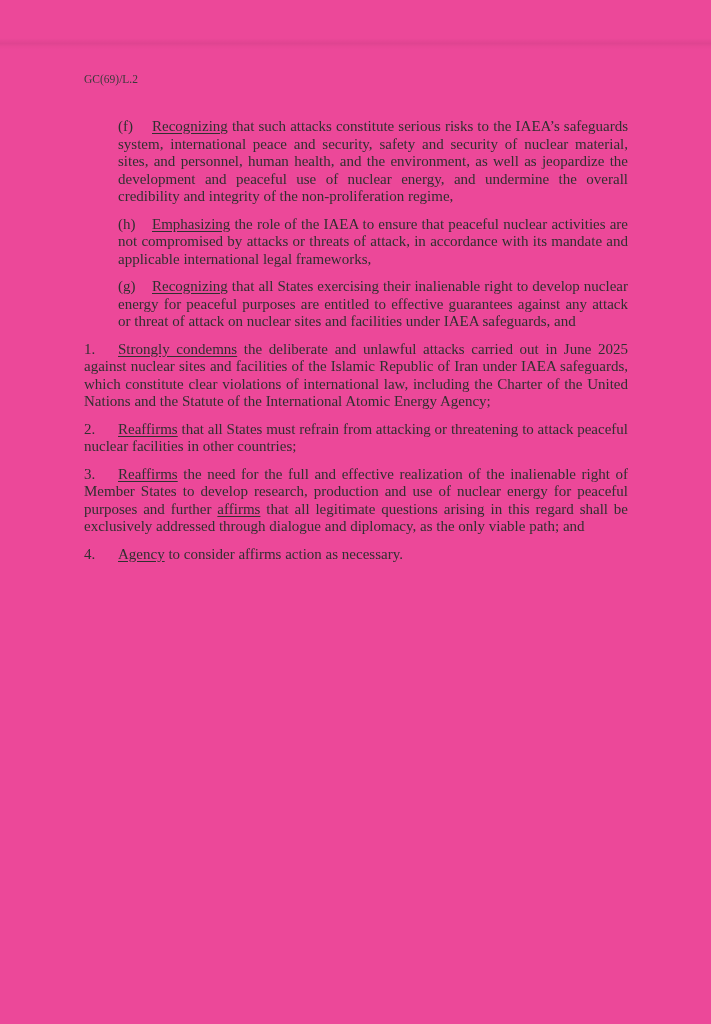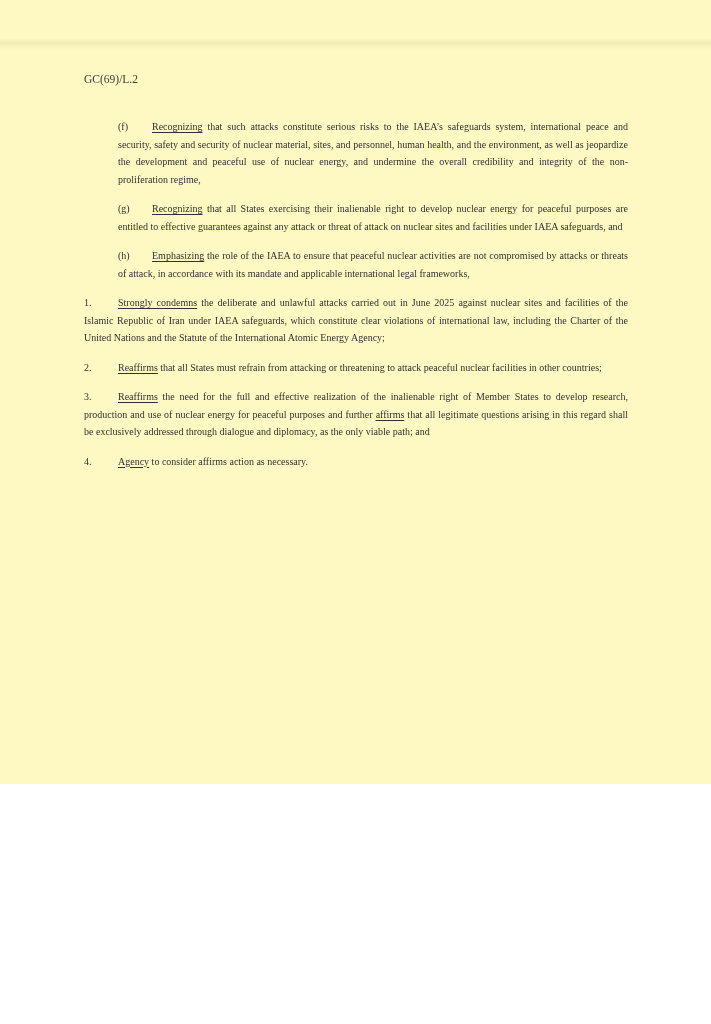--- a/index.html
+++ b/index.html
@@ -1,20 +1,20 @@
 <!DOCTYPE html>
 <html><head>
 <meta charset="utf-8">
 <style>
   html, body { margin: 0; padding: 0; background: #ffffff; }
   .screen {
     position: relative;
     width: 711px;
-    height: 784px;
-    background: #fef9c3;
+    height: 1024px;
+    background: #ec4899;
     overflow: hidden;
     font-family: "Liberation Serif", "DejaVu Serif", serif;
     color: #303030;
   }
   .top-edge-shadow {
     position: absolute;
     top: 38px; left: 0;
     width: 100%; height: 12px;
     background: linear-gradient(to bottom,
       rgba(0,0,0,0.00) 0%,
@@ -28,22 +28,22 @@
     top: 72px;
     width: 544px;
   }
   .doc-header {
     font-size: 11.5px;
     line-height: 14px;
     color: #3a3a3a;
     margin-bottom: 32px;
   }
   .body-text p {
-    margin: 12px 0 10px 0;
-    font-size: 10px;
+    margin: 4px 0 10px 0;
+    font-size: 15px;
     line-height: 17.5px;
     text-align: justify;
     color: #303030;
   }
   .body-text p.lettered { padding-left: 34px; }
   .para-label {
     display: inline-block;
     width: 34px;
   }
   .u { text-decoration: underline; text-underline-offset: 2px; }
@@ -54,21 +54,21 @@
 <div class="screen">
   <div class="top-edge-shadow"></div>
 
   <div class="doc">
     <div class="doc-header">
       <div>GC(69)/L.2</div>
     </div>
 
     <div class="body-text" id="paragraphs">
         <p class="lettered"><span class="para-label">(f)</span><span class="u">Recognizing</span><span> that such attacks constitute serious risks to the IAEA’s safeguards system, international peace and security, safety and security of nuclear material, sites, and personnel, human health, and the environment, as well as jeopardize the development and peaceful use of nuclear energy, and undermine the overall credibility and integrity of the non-proliferation regime,</span></p>
+        <p class="lettered"><span class="para-label">(h)</span><span class="u">Emphasizing</span><span> the role of the IAEA to ensure that peaceful nuclear activities are not compromised by attacks or threats of attack, in accordance with its mandate and applicable international legal frameworks,</span></p>
         <p class="lettered"><span class="para-label">(g)</span><span class="u">Recognizing</span><span> that all States exercising their inalienable right to develop nuclear energy for peaceful purposes are entitled to effective guarantees against any attack or threat of attack on nuclear sites and facilities under IAEA safeguards, and</span></p>
-        <p class="lettered"><span class="para-label">(h)</span><span class="u">Emphasizing</span><span> the role of the IAEA to ensure that peaceful nuclear activities are not compromised by attacks or threats of attack, in accordance with its mandate and applicable international legal frameworks,</span></p>
         <p class="numbered"><span class="para-label">1.</span><span class="u">Strongly condemns</span><span> the deliberate and unlawful attacks carried out in June 2025 against nuclear sites and facilities of the Islamic Republic of Iran under IAEA safeguards, which constitute clear violations of international law, including the Charter of the United Nations and the Statute of the International Atomic Energy Agency;</span></p>
         <p class="numbered"><span class="para-label">2.</span><span class="u">Reaffirms</span><span> that all States must refrain from attacking or threatening to attack peaceful nuclear facilities in other countries;</span></p>
         <p class="numbered"><span class="para-label">3.</span><span class="u">Reaffirms</span><span> the need for the full and effective realization of the inalienable right of Member States to develop research, production and use of nuclear energy for peaceful purposes and further </span><span class="u">affirms</span><span> that all legitimate questions arising in this regard shall be exclusively addressed through dialogue and diplomacy, as the only viable path; and</span></p>
         <p class="numbered"><span class="para-label">4.</span><span class="u">Agency</span><span> to consider affirms action as necessary.</span></p>
       </div>
   </div>
 </div>
 
 </body></html>

